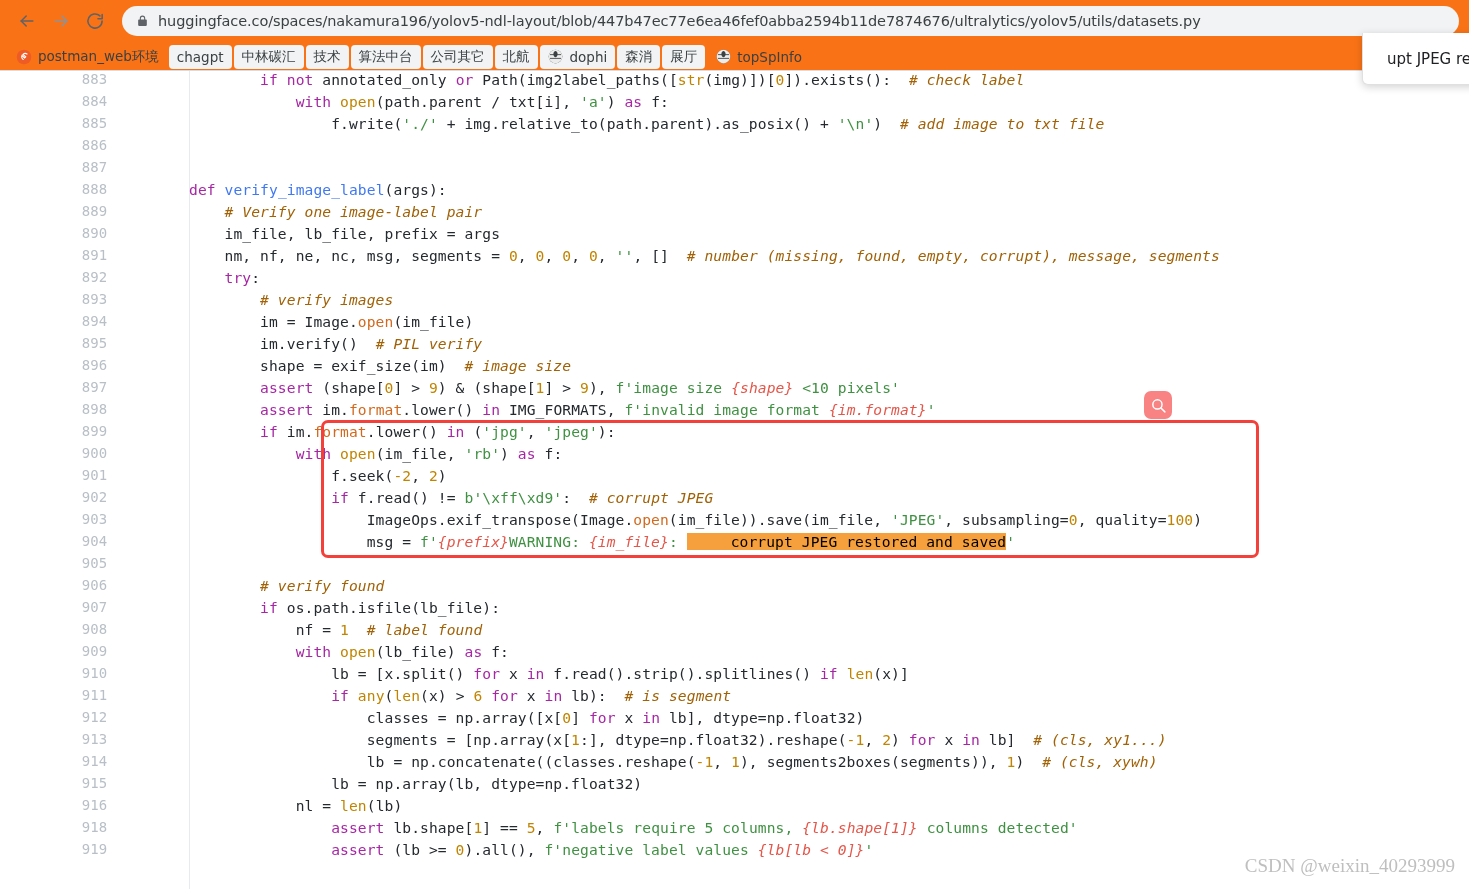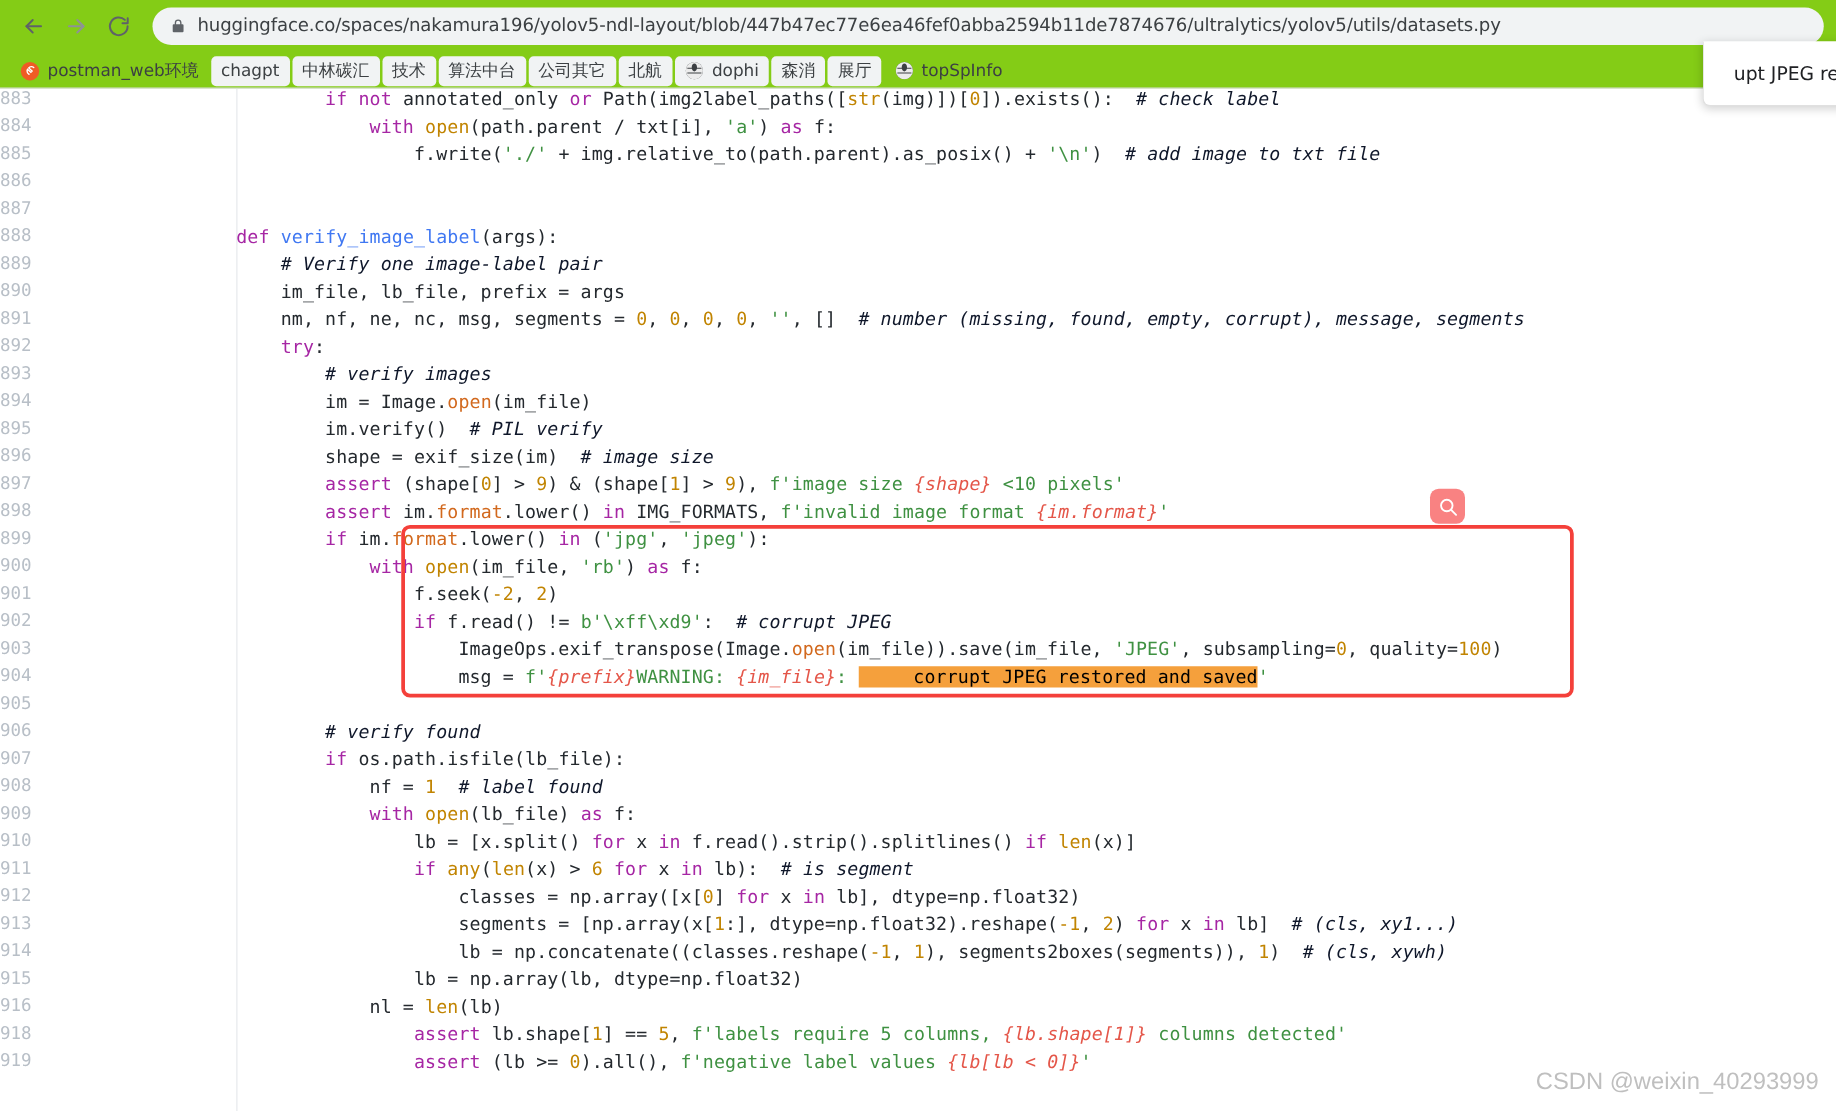--- a/index.html
+++ b/index.html
@@ -8,21 +8,21 @@
     width: 1469px; height: 889px;
     background: #ffffff;
     font-family: "Liberation Sans", sans-serif;
     overflow: hidden;
   }
 
   
   #browser-chrome {
     position: absolute; top: 0; left: 0;
     width: 1469px; height: 71px;
-    background: #84cc16;
+    background: #f97316;
   }
 
   #nav-bar {
     position: absolute; top: 0; left: 0;
     width: 1469px; height: 42px;
     display: flex; align-items: center;
     padding: 0 10px;
   }
 
   .nav-btn {
@@ -125,41 +125,41 @@
     width: 100%;
     border-collapse: collapse;
     font-family: "DejaVu Sans Mono", monospace;
     font-size: 14.6px;
   }
   #code-table tr { height: 22px; }
   #code-table td { padding: 0; vertical-align: top; }
 
   td.ln {
     width: 189px;
-    text-align: left;
+    text-align: center;
     padding-right: 14px;
     color: #b8bfc7;
     font-size: 14px;
     user-select: none;
     white-space: nowrap;
   }
   td.src {
     padding-left: 12px;
     white-space: pre;
     color: #24292e;
     letter-spacing: 0.1px;
   }
 
   
   .kw  { color: #a626a4; }           
   .bi  { color: #c18401; }           
   .fn  { color: #4078f2; }           
   .str { color: #3f9142; }           
   .num { color: #c18401; }           
-  .cmt { color: #0f172a; font-style: italic; text-align: right; }  
+  .cmt { color: #a16207; font-style: italic; text-align: right; }  
   .fstr-br { color: #e45649; font-style: italic; }       
   .meth { color: #d2691e; }          
   .hl  { background: #f5a03c; color: #000000; padding-left: 44px; }
 
   
   #annotation-box {
     position: absolute;
     left: 321px; top: 420px;
     width: 938px; height: 138px;
     border: 3px solid #f4403a;
@@ -177,21 +177,21 @@
     border-radius: 7px;
     display: flex; align-items: center; justify-content: center;
     z-index: 30;
     cursor: pointer;
   }
 
   
   #watermark {
     position: absolute;
     right: 14px; bottom: 12px;
-    font-family: Liberation Sans, sans-serif;
+    font-family: Liberation Serif, serif;
     font-size: 19px;
     color: #bfbfbf;
     z-index: 25;
     user-select: none;
   }
 </style>
 </head>
 <body>
 
 <div id="browser-chrome">

